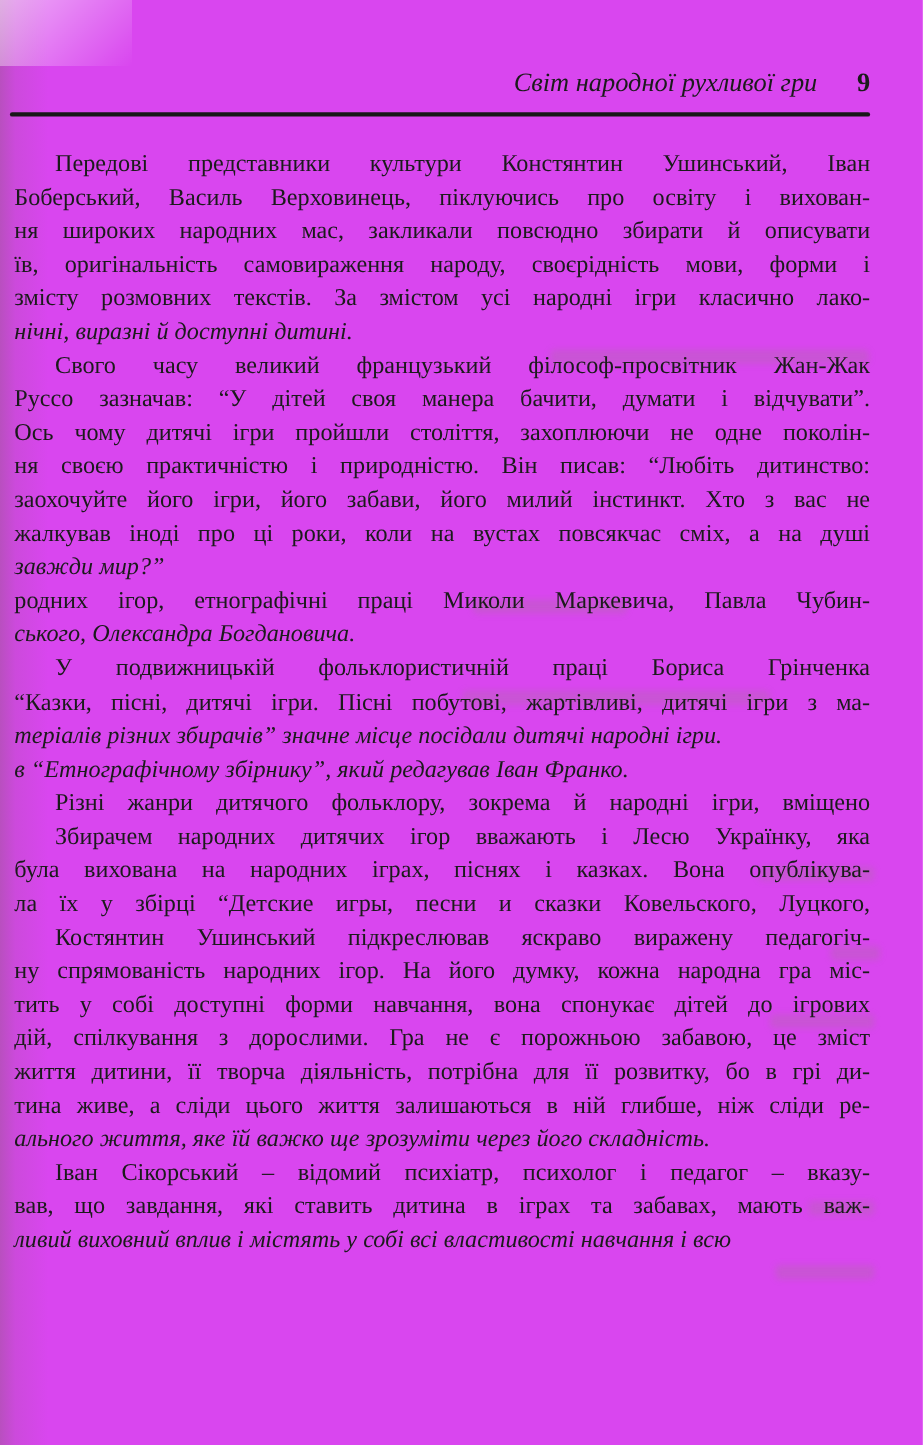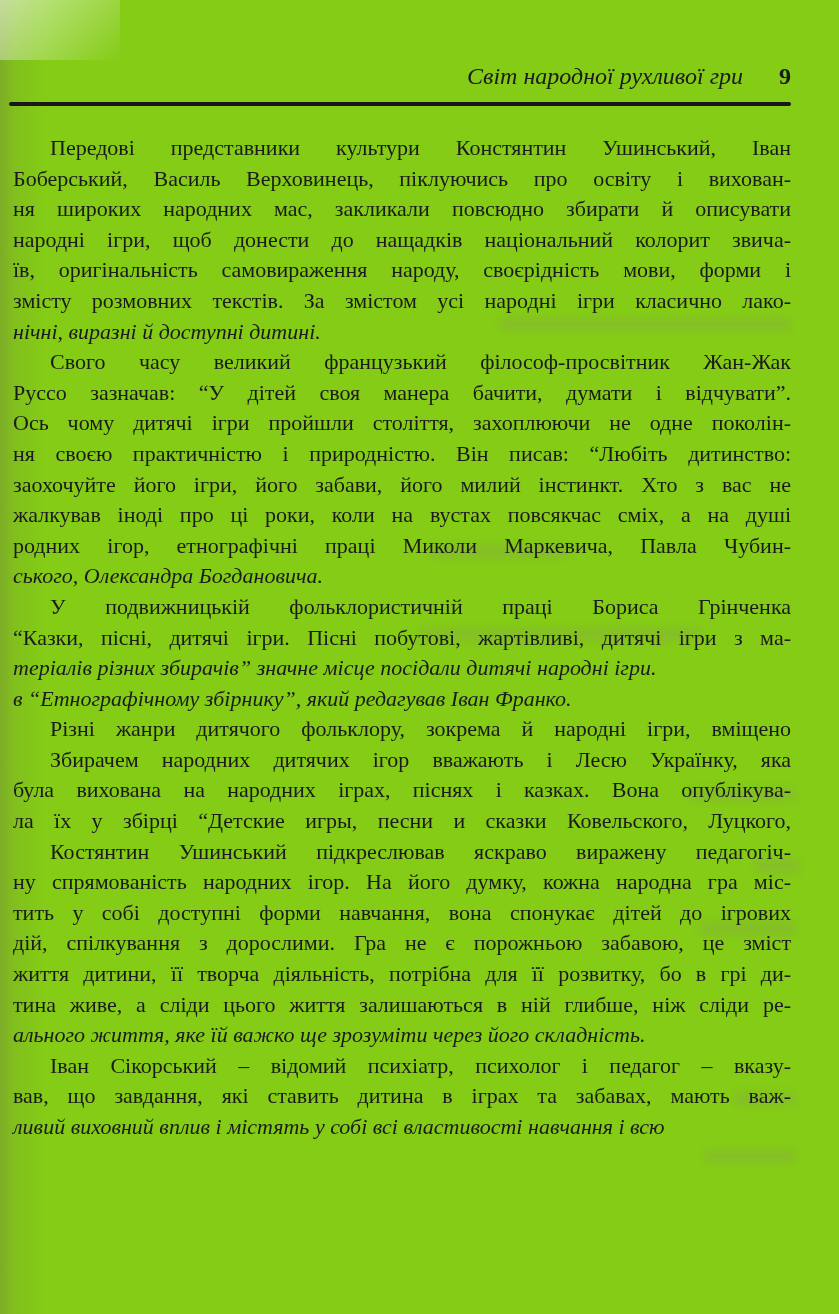--- a/index.html
+++ b/index.html
@@ -1,20 +1,20 @@
 <!DOCTYPE html>
 <html><head>
 <meta charset="utf-8">
 <style>
   html, body { margin: 0; padding: 0; background: #ffffff; }
   .page {
     position: relative;
     width: 839px;
     height: 1314px;
-    background: #84cc16;
+    background: #d946ef;
     overflow: hidden;
     font-family: "Liberation Serif", "DejaVu Serif", serif;
     color: #1b1b1b;
   }
   
   .edge-shade {
     position: absolute; left: 0; top: 0; bottom: 0; width: 48px;
     background: linear-gradient(90deg,
       rgba(110,100,80,0.30) 0px,
       rgba(110,100,80,0.12) 14px,
@@ -72,32 +72,32 @@
     <span class="title">Світ народної рухливої гри</span><span class="pageno">9</span>
   </div>
 
   <div class="header-rule"></div>
 
   <div class="text-block">
       <p class="para">
         <span class="line first">Передові представники культури Констянтин Ушинський, Іван</span>
         <span class="line">Боберський, Василь Верховинець, піклуючись про освіту і вихован-</span>
         <span class="line">ня широких народних мас, закликали повсюдно збирати й описувати</span>
-        <span class="line">народні ігри, щоб донести до нащадків національний колорит звича-</span>
         <span class="line">їв, оригінальність самовираження народу, своєрідність мови, форми і</span>
         <span class="line">змісту розмовних текстів. За змістом усі народні ігри класично лако-</span>
         <span class="line last">нічні, виразні й доступні дитині.</span>
       </p>
       <p class="para">
         <span class="line first">Свого часу великий французький філософ-просвітник Жан-Жак</span>
         <span class="line">Руссо зазначав: “У дітей своя манера бачити, думати і відчувати”.</span>
         <span class="line">Ось чому дитячі ігри пройшли століття, захоплюючи не одне поколін-</span>
         <span class="line">ня своєю практичністю і природністю. Він писав: “Любіть дитинство:</span>
         <span class="line">заохочуйте його ігри, його забави, його милий інстинкт. Хто з вас не</span>
         <span class="line">жалкував іноді про ці роки, коли на вустах повсякчас сміх, а на душі</span>
+        <span class="line last">завжди мир?”</span>
       </p>
       <p class="para">
         <span class="line">родних ігор, етнографічні праці Миколи Маркевича, Павла Чубин-</span>
         <span class="line last">ського, Олександра Богдановича.</span>
       </p>
       <p class="para">
         <span class="line first">У подвижницькій фольклористичній праці Бориса Грінченка</span>
         <span class="line">“Казки, пісні, дитячі ігри. Пісні побутові, жартівливі, дитячі ігри з ма-</span>
         <span class="line last">теріалів різних збирачів” значне місце посідали дитячі народні ігри.</span>
       </p>

